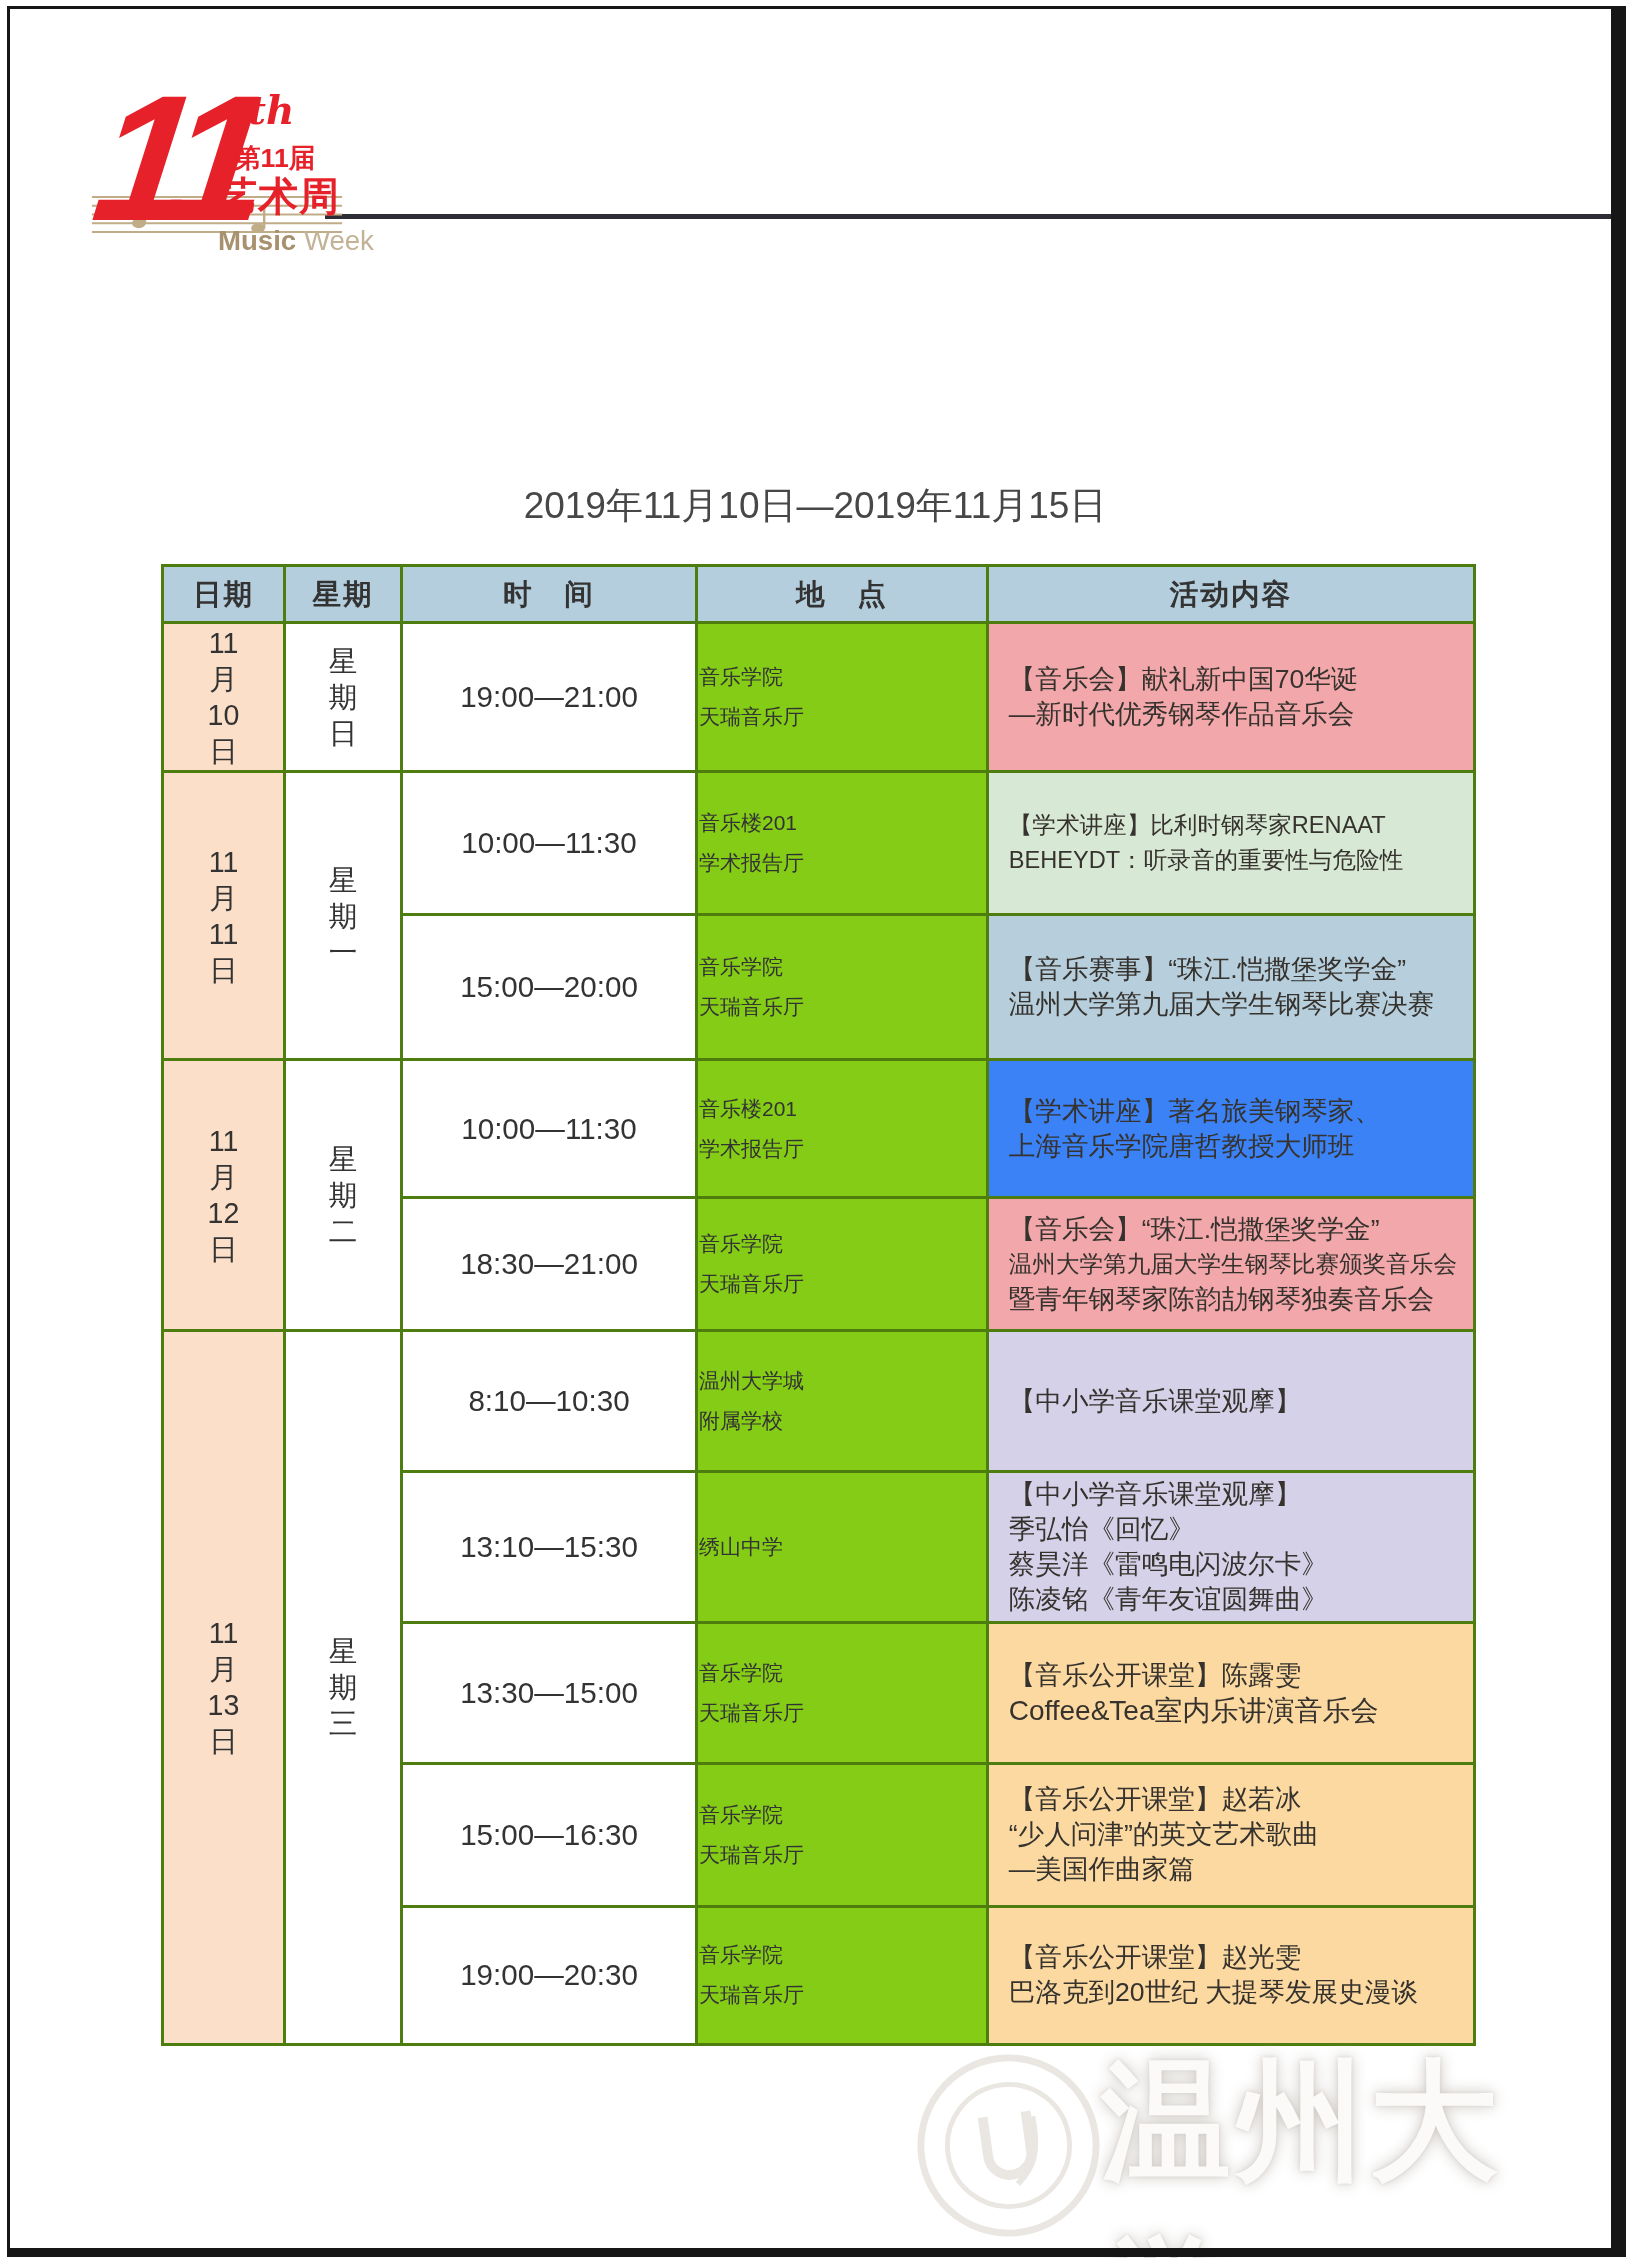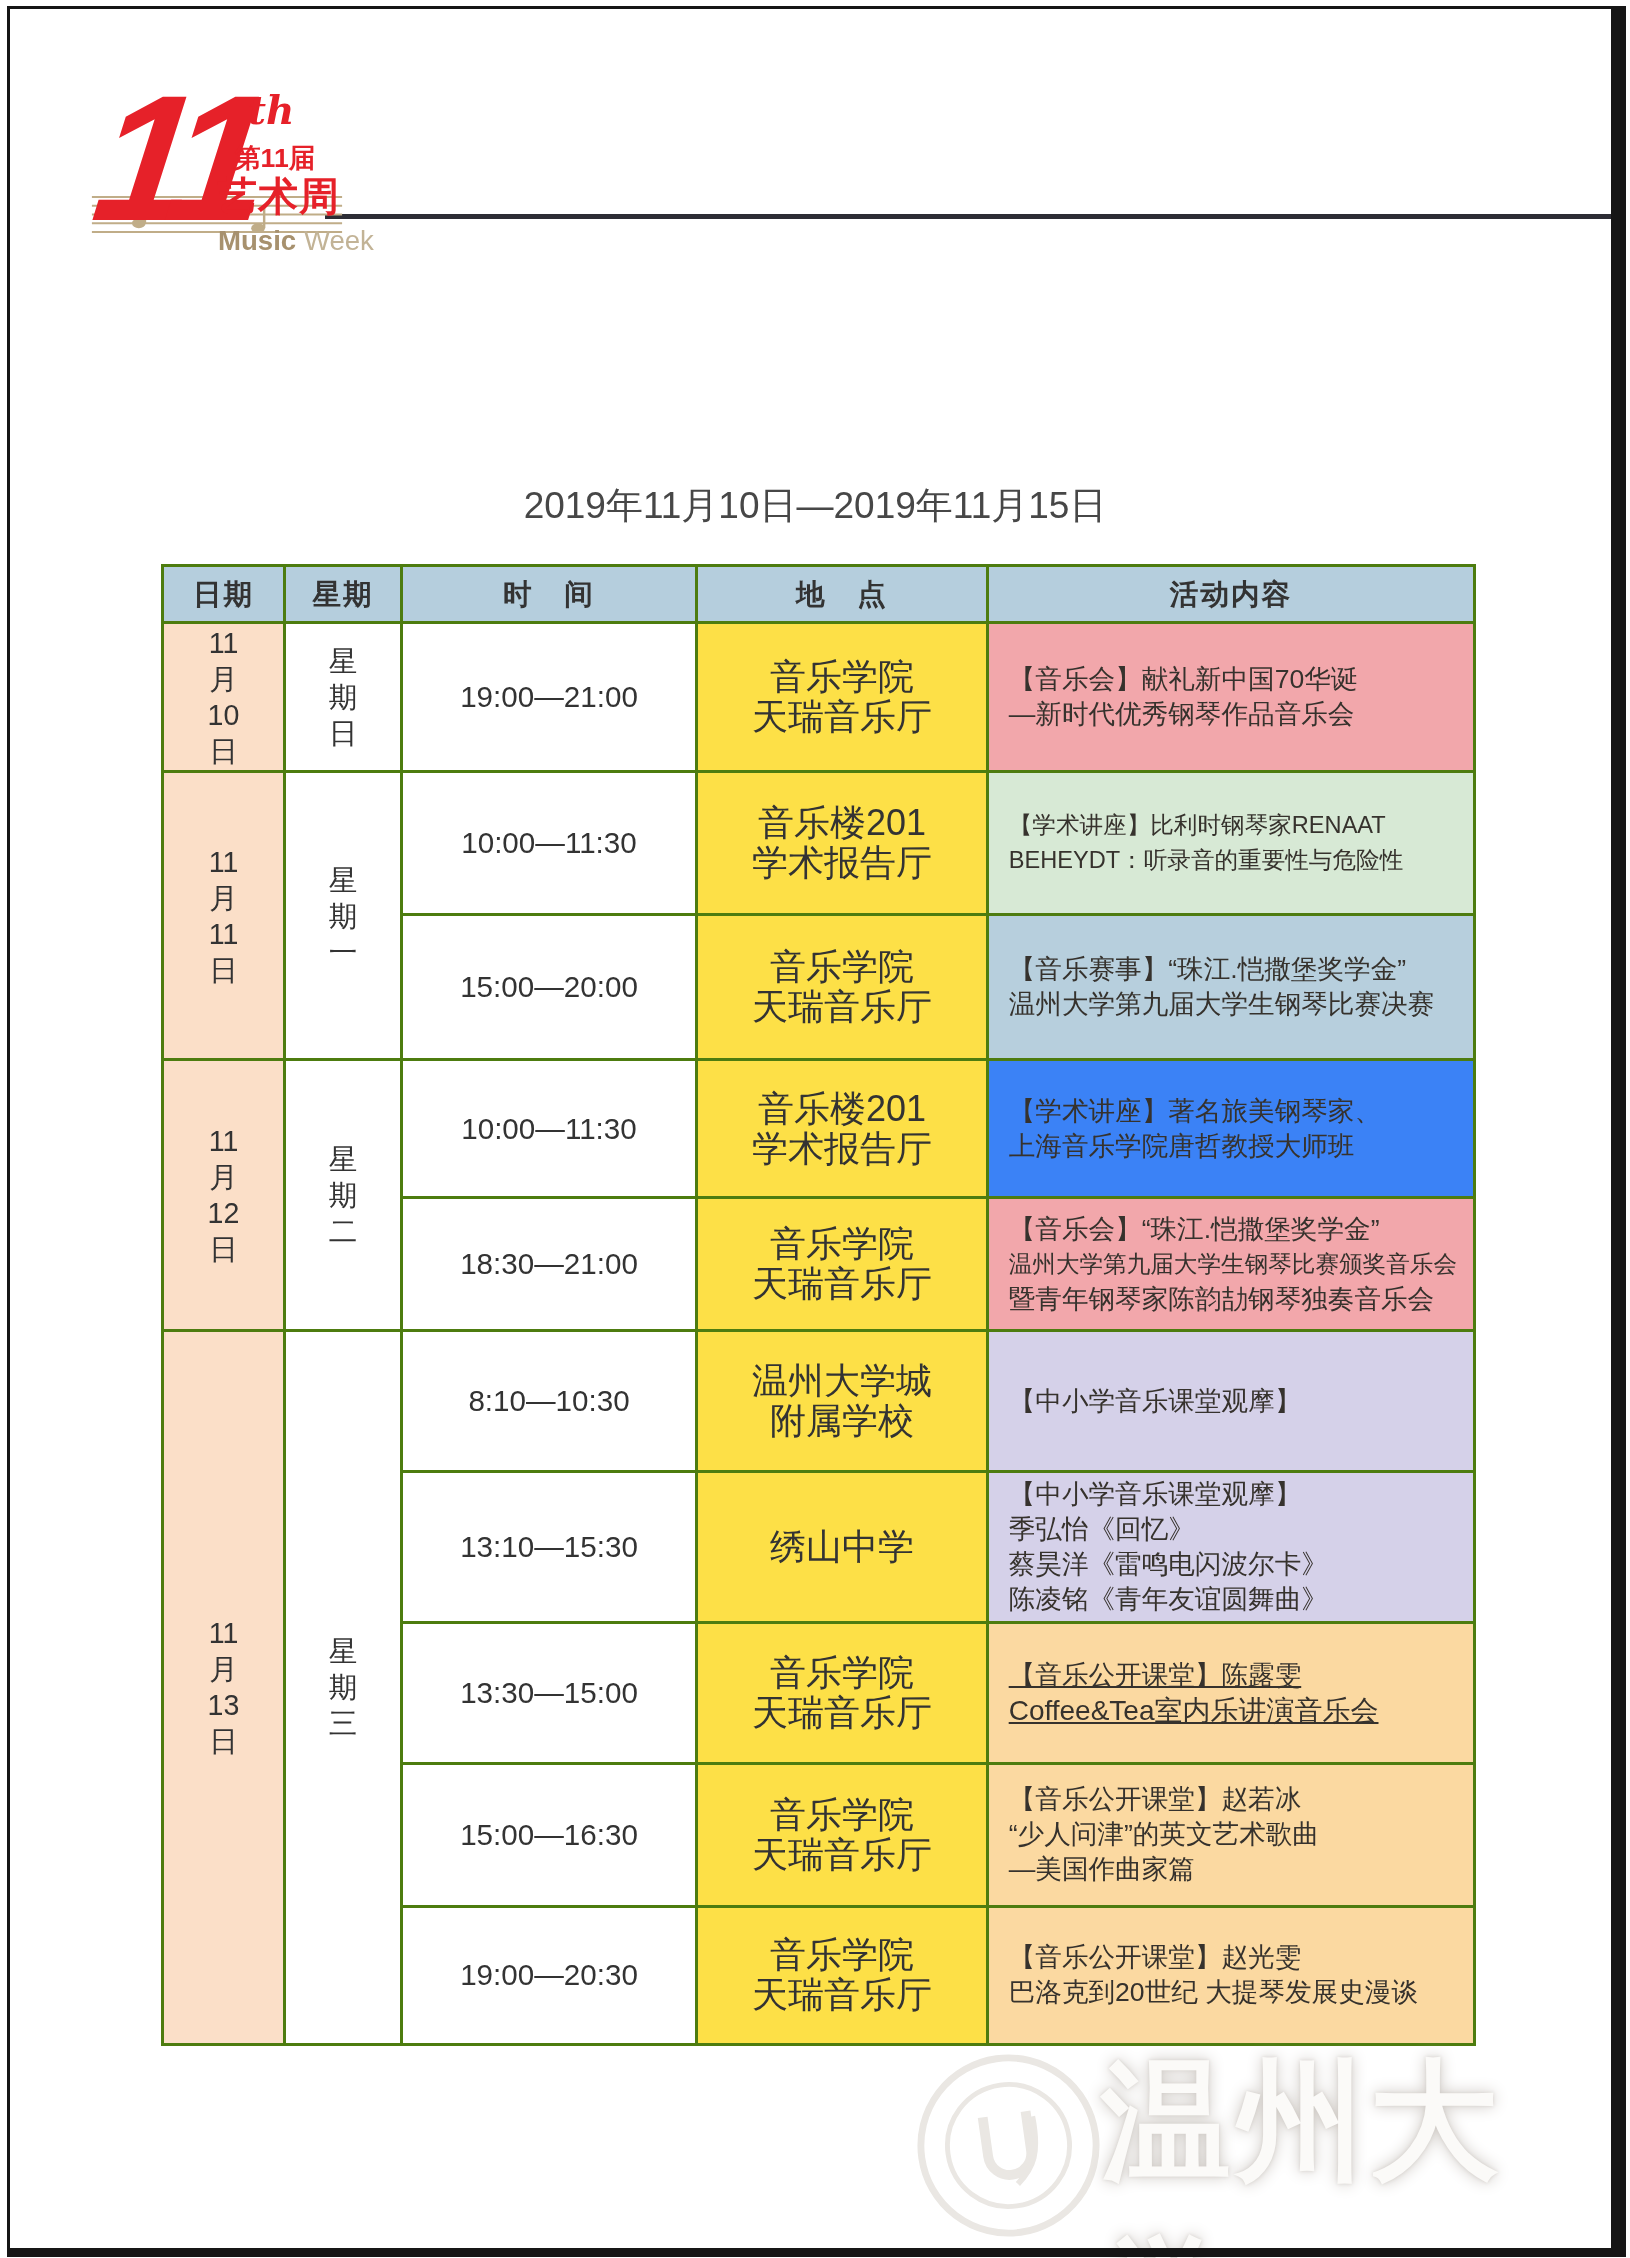--- a/index.html
+++ b/index.html
@@ -34,21 +34,21 @@
   .subtitle{position:absolute;left:0;top:481px;width:100%;text-align:center;font-size:37px;color:#474747;}
 
   
   table.schedule{position:absolute;left:161px;top:564px;border-collapse:collapse;table-layout:fixed;}
   table.schedule th,table.schedule td{border:3px solid #4d7c0f;overflow:hidden;}
   table.schedule th{background:#b5cedd;height:52px;font-size:28.6px;font-weight:bold;
     letter-spacing:2px;color:#333;}
   td.c-date{background:#fbdfc8;text-align:center;font-size:28.6px;line-height:36px;color:#333;}
   td.c-week{background:#ffffff;text-align:center;font-size:28.6px;line-height:36px;color:#333;}
   td.c-time{text-align:center;font-size:29.6px;color:#333;background:#ffffff;}
-  td.c-loc{text-align:center;font-size:36px;line-height:40px;color:#333;background:#fde047;}
+  td.c-loc{font-size:21px;line-height:40px;color:#333;background:#84cc16;}
   td.c-act{font-size:26.6px;line-height:35px;padding:3.9px 7.9px 3.9px 19.7px;color:#36322d;vertical-align:middle;}
 
   
   .wm-emblem{position:absolute;left:914px;top:2051px;z-index:1;transform:rotate(-8deg);}
   .wm-org{position:absolute;left:1101px;top:2035px;font-size:130px;font-weight:bold;
     font-family:"DejaVu Serif","Liberation Serif",serif;color:#fbfaf8;letter-spacing:3.9px;
     text-shadow:0 0 15.8px #ccc7c2,0 0 3.9px #d9d5d1;z-index:1;}
   .wm-url{position:absolute;left:1131px;top:2193px;font-size:40px;font-weight:bold;color:#fbfaf8;
     text-shadow:0 0 11.8px #ccc7c2,0 0 3px #d9d5d1;letter-spacing:1px;z-index:1;}
 </style>
@@ -224,21 +224,21 @@
             <div>蔡昊洋《雷鸣电闪波尔卡》</div>
             <div>陈凌铭《青年友谊圆舞曲》</div>
           </td>
         </tr>
         <tr style="height: 141px;">
           <td class="c-time">13:30—15:00</td>
           <td class="c-loc">
             <div>音乐学院</div>
             <div>天瑞音乐厅</div>
           </td>
-          <td class="c-act" style="background: rgb(251, 217, 161); text-decoration: underline;">
+          <td class="c-act" style="background: rgb(251, 217, 161);">
             <div>【音乐公开课堂】陈露雯</div>
             <div style="font-size: 28px;">Coffee&amp;Tea室内乐讲演音乐会</div>
           </td>
         </tr>
         <tr style="height: 143px;">
           <td class="c-time">15:00—16:30</td>
           <td class="c-loc">
             <div>音乐学院</div>
             <div>天瑞音乐厅</div>
           </td>

